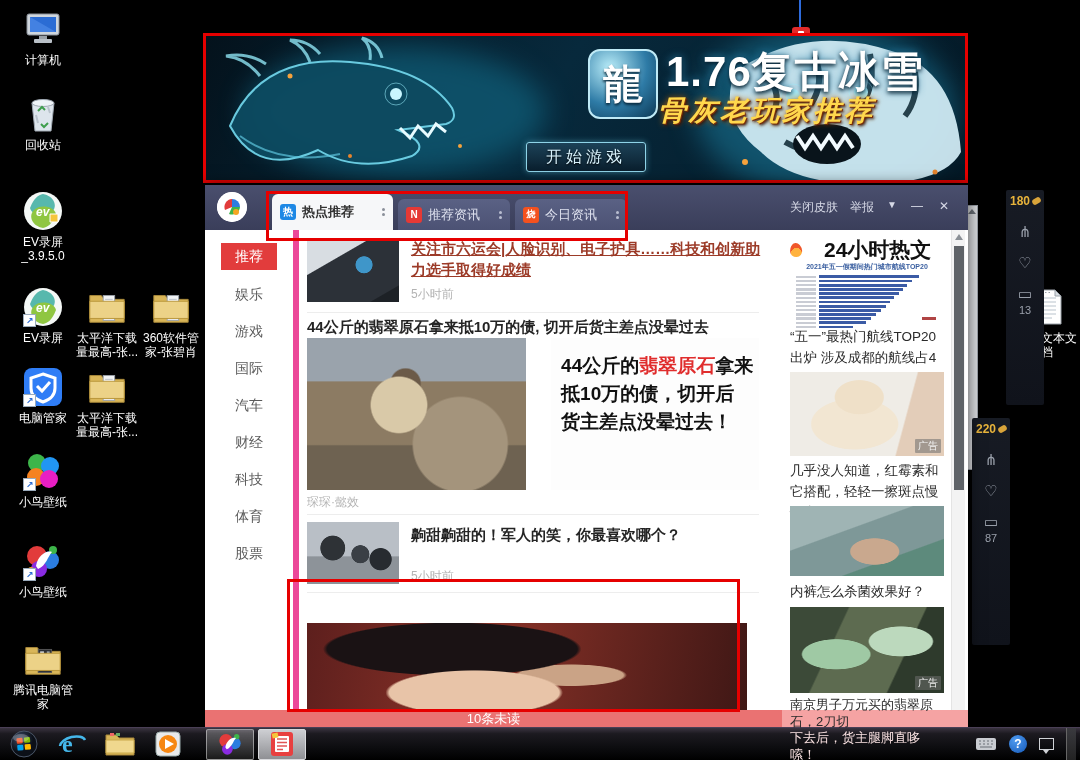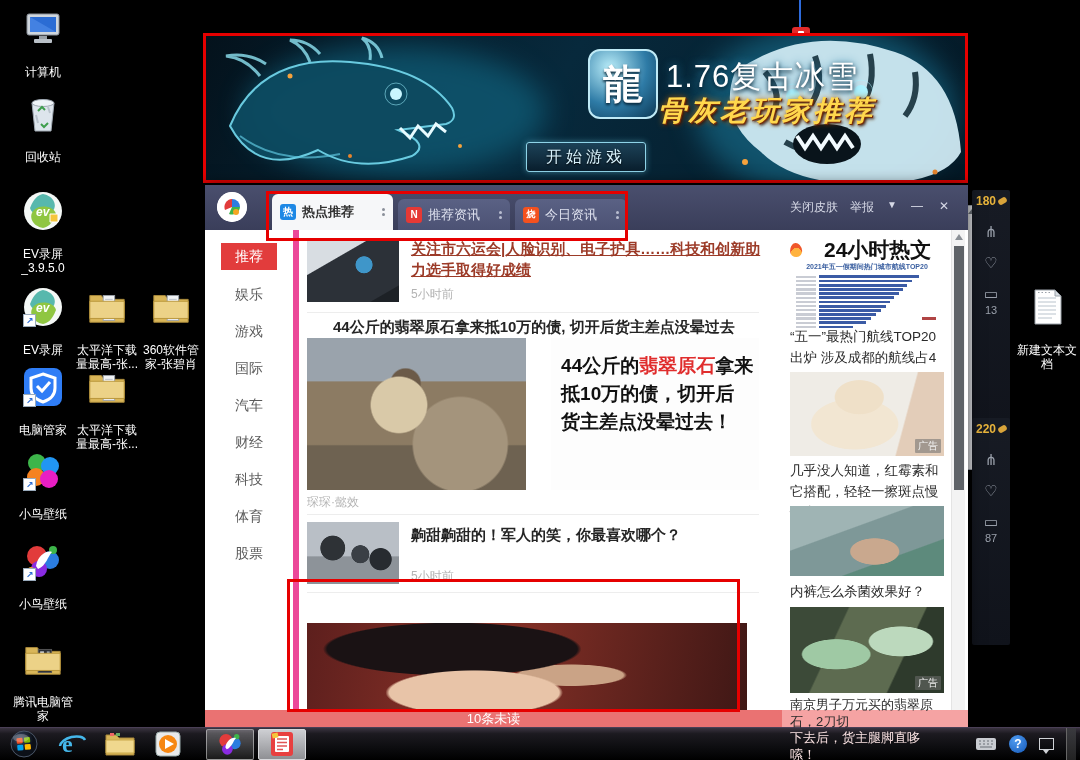--- a/index.html
+++ b/index.html
@@ -1,33 +1,33 @@
 <!DOCTYPE html>
 <html><head>
 <meta charset="utf-8">
 <style>
   html,body{margin:0;padding:0;}
   body{width:1080px;height:760px;background:#000;position:relative;overflow:hidden;
        font-family:"Liberation Sans","DejaVu Sans",sans-serif;}
   
-  .dicon{position:absolute;width:66px;display:flex;flex-direction:column;align-items:center;cursor:pointer;gap:12px;}
+  .dicon{position:absolute;width:66px;display:flex;flex-direction:column;align-items:center;cursor:pointer;}
   .dicon .ic{width:42px;height:42px;display:flex;align-items:center;justify-content:center;position:relative;}
   .dicon .lbl{margin-top:3px;font-size:12px;color:#fff;text-align:center;line-height:1.2;
               text-shadow:1px 1px 2px #000,0 0 3px #000;overflow-wrap:anywhere;}
   .shortcut{position:absolute;left:1px;bottom:1px;width:11px;height:11px;background:#fff;border:1px solid #9ab;
             display:flex;align-items:center;justify-content:center;font-size:9px;color:#2b6cd4;font-weight:bold;}
   
   .banner{position:absolute;left:203px;top:33px;width:765px;height:150px;box-sizing:border-box;
           border:3px solid #e60000;background:linear-gradient(120deg,#04121c 0%,#07293c 45%,#041825 100%);overflow:hidden;cursor:pointer;}
   .banner .glow{position:absolute;border-radius:50%;filter:blur(14px);}
   .long-logo{position:absolute;left:382px;top:13px;width:66px;height:66px;border-radius:12px;
              background:radial-gradient(circle at 30% 25%,#b8ecf8,#2e7ba6 55%,#0d3a57);
              border:2px solid #bfeaf6;display:flex;align-items:center;justify-content:center;
              color:#fff;font-size:40px;font-weight:bold;text-shadow:0 2px 3px #052234;}
-  .b-title{position:absolute;left:460px;top:20px;font-size:31px;font-weight:normal;color:#fff;
+  .b-title{position:absolute;left:460px;top:8px;font-size:42px;font-weight:bold;color:#fff;
            text-shadow:0 2px 4px #021724,0 0 8px #2a7fa8;letter-spacing:1px;}
   .b-sub{position:absolute;left:452px;top:56px;font-size:28px;font-weight:bold;font-style:italic;color:#ffd84d;
          text-shadow:1px 1px 0 #7a2d08,2px 2px 3px #30120a,0 0 6px #b96a12;letter-spacing:3px;}
   .b-btn{position:absolute;left:320px;top:106px;width:120px;height:30px;box-sizing:border-box;
          background:linear-gradient(#1c4258,#0a1f2e);border:1px solid #8fd4e8;border-radius:3px;
          color:#d8f2fc;font-size:16px;letter-spacing:4px;display:flex;align-items:center;justify-content:center;
          cursor:pointer;text-shadow:0 1px 2px #000;box-shadow:0 0 6px rgba(120,220,245,.45);}
   .blue-line{position:absolute;left:799px;top:0;width:2px;height:33px;background:#2e6bdc;}
   .red-badge{position:absolute;left:792px;top:27px;width:18px;height:13px;background:#e22a2a;border-radius:3px;
              display:flex;align-items:center;justify-content:center;}
@@ -326,21 +326,21 @@
   <div class="long-logo">龍</div>
   <div class="b-title">1.76复古冰雪</div>
   <div class="b-sub">骨灰老玩家推荐</div>
   <div class="b-btn">开始游戏</div>
 </div>
 
 <div class="strip">
     <div class="up"></div>
   </div>
 
-<div class="scard" style="top:190px;height:268px;">
+<div class="scard" style="top:190px;height:215px;margin-left:34px;">
   <div class="cnt">
       <span>180</span>
       <span class="nut"></span>
     </div>
   <div class="scicon">⋔</div>
   <div class="scicon">♡</div>
   <div class="scicon">▭</div>
   <div class="sccom">13</div>
 </div>
 <div class="scard" style="top:418px;height:227px;">
@@ -409,21 +409,21 @@
       <div class="cat">体育</div>
       <div class="cat">股票</div>
     </div>
 
     <div class="feed">
       <div class="thumb mach-img" style="left:14px;top:10px;"></div>
       <div class="atitle" style="position:absolute;left:118px;top:8px;width:352px;color:#9c3b28;text-decoration:underline;">关注市六运会|人脸识别、电子护具……科技和创新助力选手取得好成绩</div>
       <div class="time" style="position:absolute;left:118px;top:56px;">5小时前</div>
       <div class="hr" style="top:82px;"></div>
 
-      <div class="atitle" style="position:absolute;left:14px;top:86px;width:452px;margin-left:26px;">44公斤的翡翠原石拿来抵10万的债, 切开后货主差点没晕过去</div>
+      <div class="atitle" style="position:absolute;left:14px;top:86px;width:452px;">44公斤的翡翠原石拿来抵10万的债, 切开后货主差点没晕过去</div>
       <div class="stone-img">
         <div class="stone-photo"></div>
         <div class="stone-text">
             <div class="ov-line"><span class="seg-k">44公斤的</span><span class="seg-r">翡翠原石</span><span class="seg-k">拿来</span></div>
             <div class="ov-line"><span class="seg-k">抵10万的债，切开后</span></div>
             <div class="ov-line"><span class="seg-k">货主差点没晕过去！</span></div>
           </div>
       </div>
       <div class="time" style="position:absolute;left:14px;top:264px;">琛琛·懿效</div>
       <div class="hr" style="top:284px;"></div>

